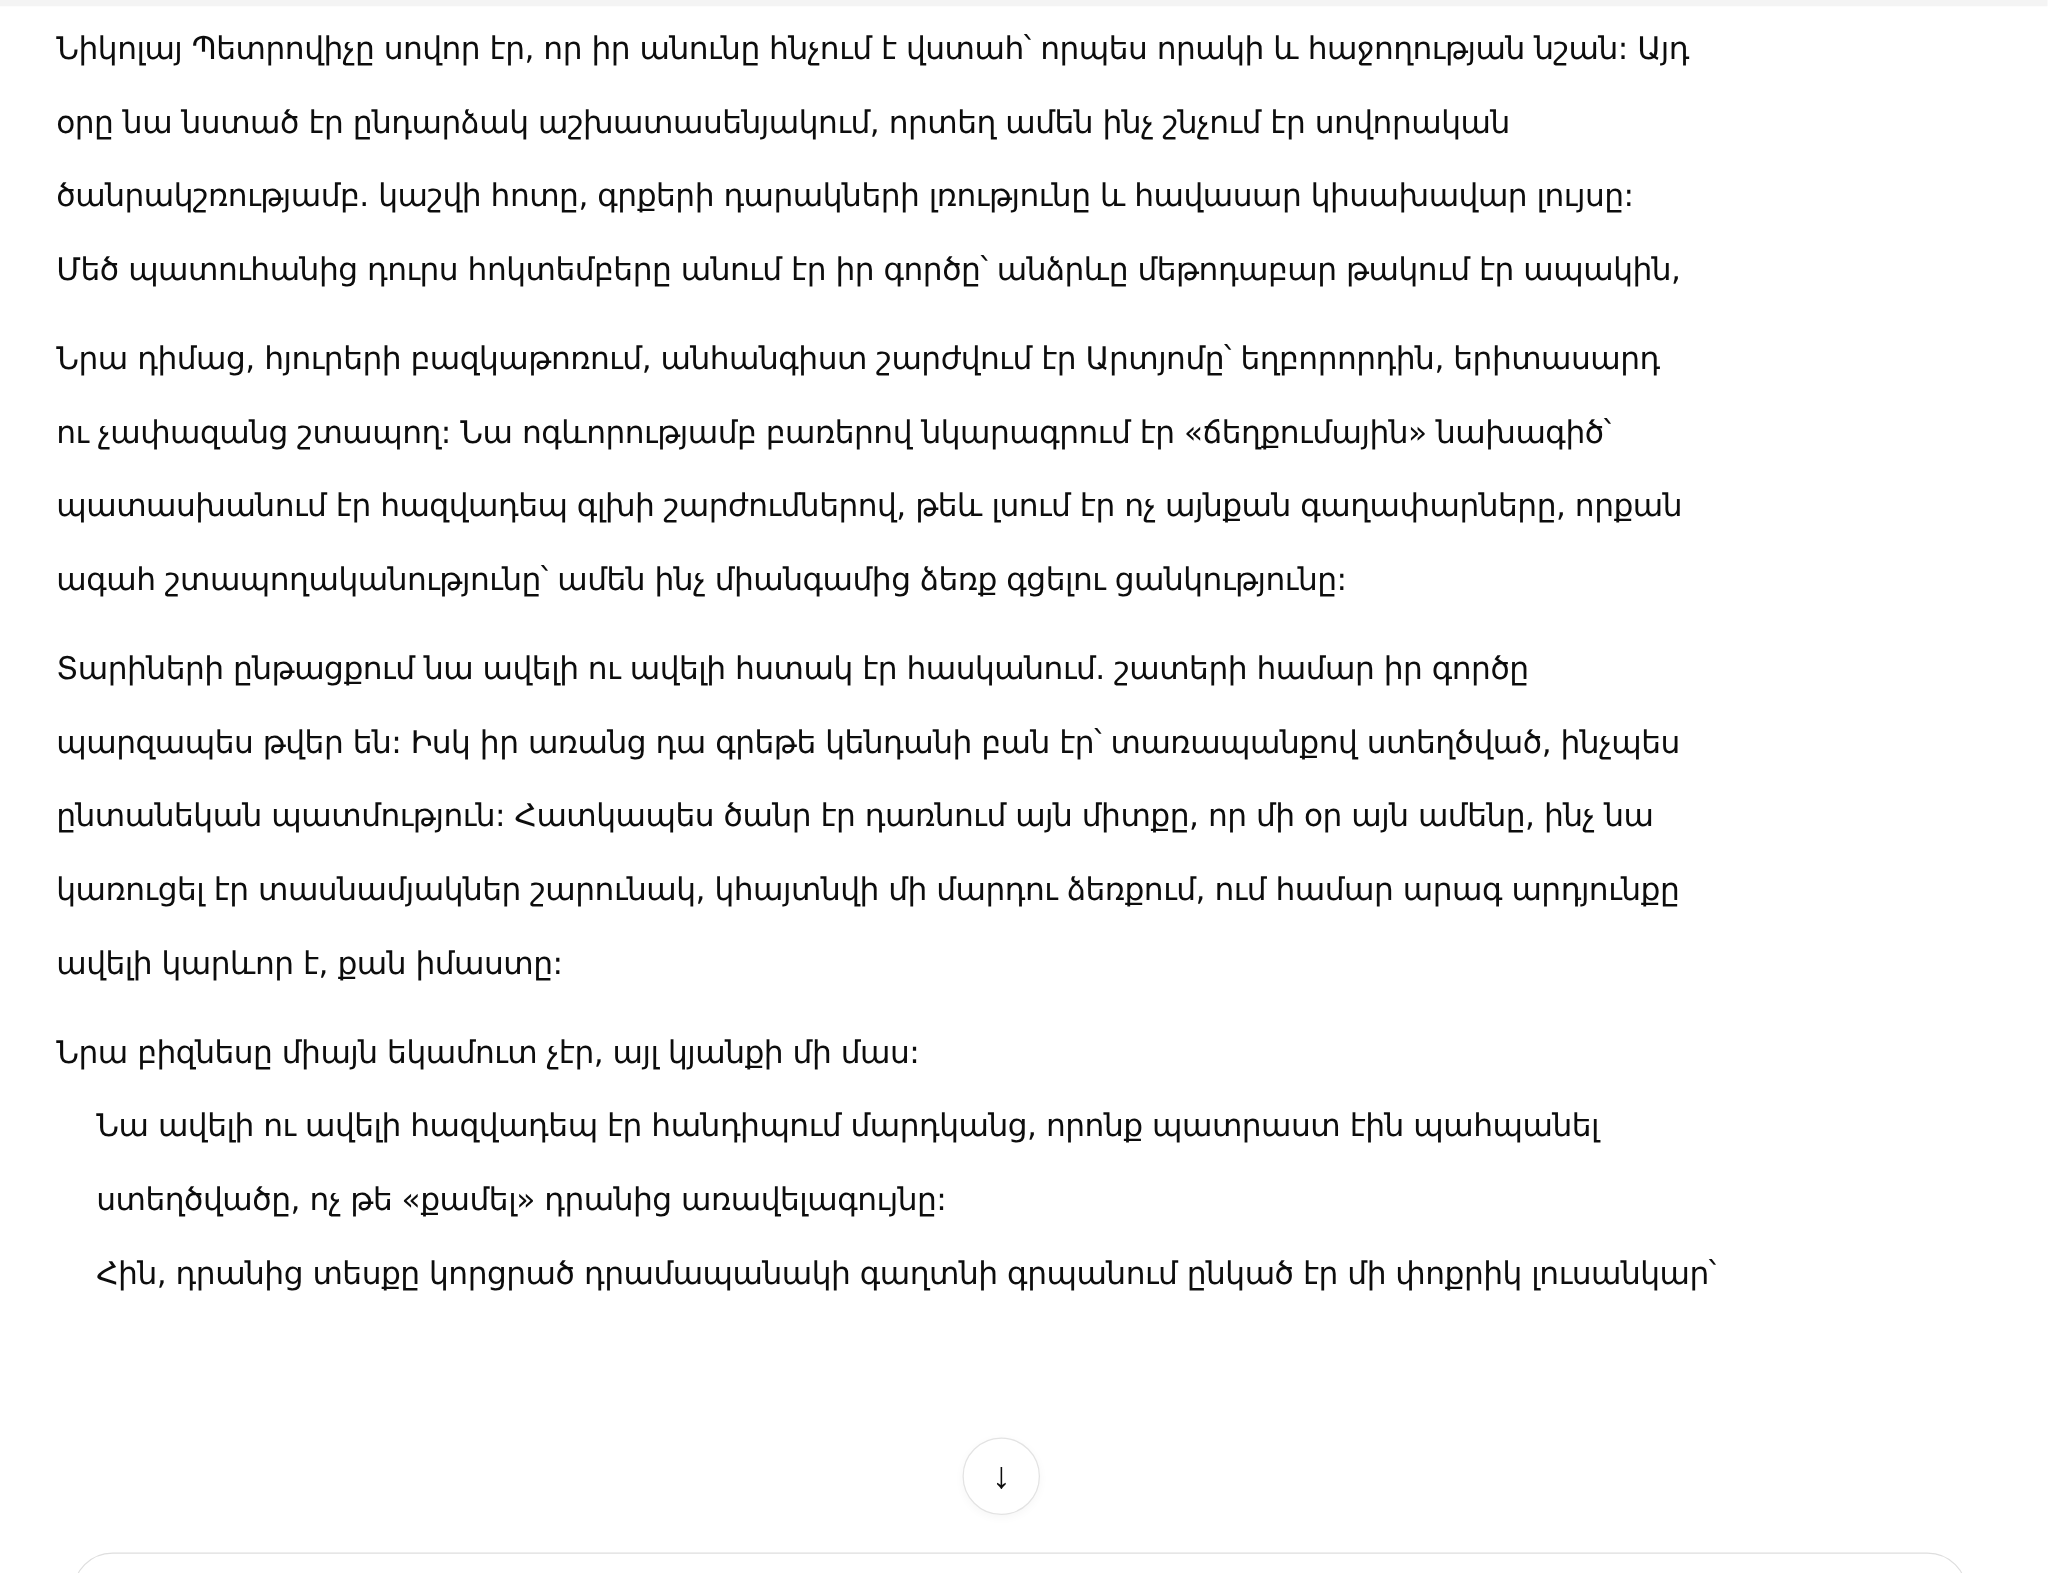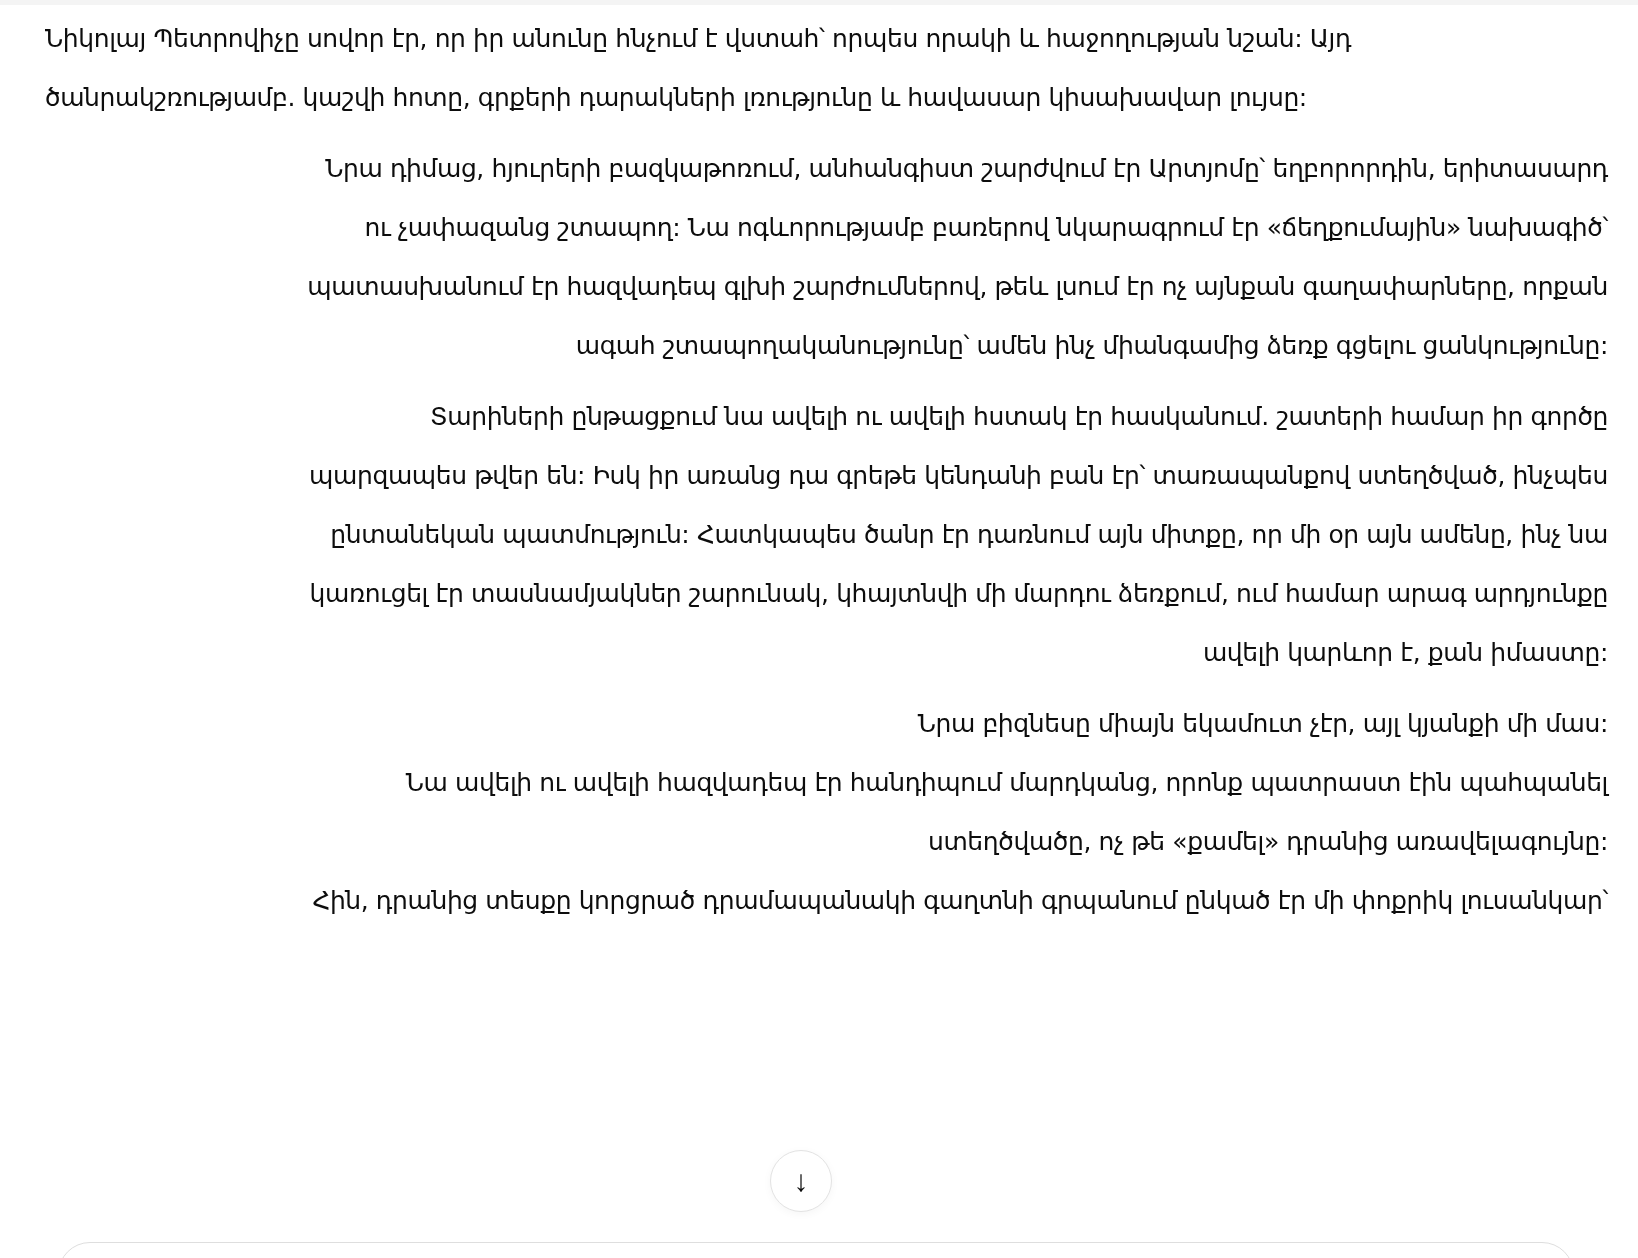--- a/index.html
+++ b/index.html
@@ -20,21 +20,21 @@
   .message {
     position: absolute;
     left: 45px;
     top: 9px;
     right: 30px;
     color: var(--text, #0d0d0d);
     font-size: 25px;
     letter-spacing: -0.4px;
   }
   .para { margin: 0; }
-  .para + .para { margin-top: 12px; text-align: right; }
+  .para + .para { margin-top: 12px; }
   .para:nth-child(5), .para:nth-child(6) { margin-top: 0; margin-left: 32px; }
   .para:nth-child(7) { margin-top: 34px; }
   .line {
     line-height: 59px;
     white-space: nowrap;
   }
   .scroll-btn {
     position: absolute;
     left: 770px;
     top: 1150px;
@@ -68,21 +68,23 @@
   }
 </style>
 </head>
 <body>
 
 <div class="top-strip"></div>
 
 <div class="message">
     <div class="para">
       <div class="line">Նիկոլայ Պետրովիչը սովոր էր, որ իր անունը հնչում է վստահ՝ որպես որակի և հաջողության նշան: Այդ</div>
+      <div class="line">օրը նա նստած էր ընդարձակ աշխատասենյակում, որտեղ ամեն ինչ շնչում էր սովորական</div>
       <div class="line">ծանրակշռությամբ. կաշվի հոտը, գրքերի դարակների լռությունը և հավասար կիսախավար լույսը:</div>
+      <div class="line">Մեծ պատուհանից դուրս հոկտեմբերը անում էր իր գործը՝ անձրևը մեթոդաբար թակում էր ապակին,</div>
     </div>
     <div class="para">
       <div class="line">Նրա դիմաց, հյուրերի բազկաթոռում, անհանգիստ շարժվում էր Արտյոմը՝ եղբորորդին, երիտասարդ</div>
       <div class="line">ու չափազանց շտապող: Նա ոգևորությամբ բառերով նկարագրում էր «ճեղքումային» նախագիծ՝</div>
       <div class="line">պատասխանում էր հազվադեպ գլխի շարժումներով, թեև լսում էր ոչ այնքան գաղափարները, որքան</div>
       <div class="line">ագահ շտապողականությունը՝ ամեն ինչ միանգամից ձեռք գցելու ցանկությունը:</div>
     </div>
     <div class="para">
       <div class="line">Տարիների ընթացքում նա ավելի ու ավելի հստակ էր հասկանում. շատերի համար իր գործը</div>
       <div class="line">պարզապես թվեր են: Իսկ իր առանց դա գրեթե կենդանի բան էր՝ տառապանքով ստեղծված, ինչպես</div>

